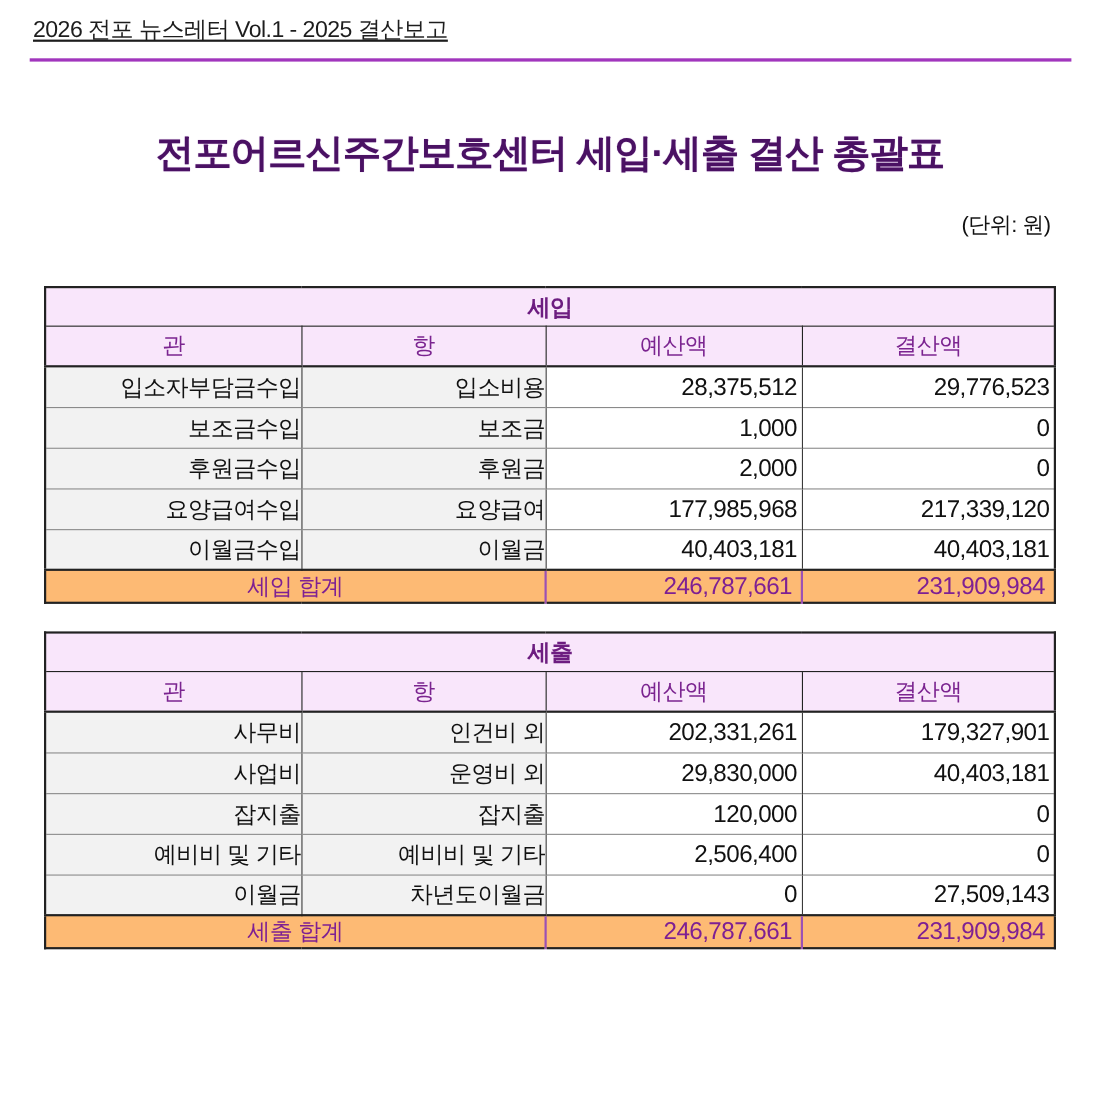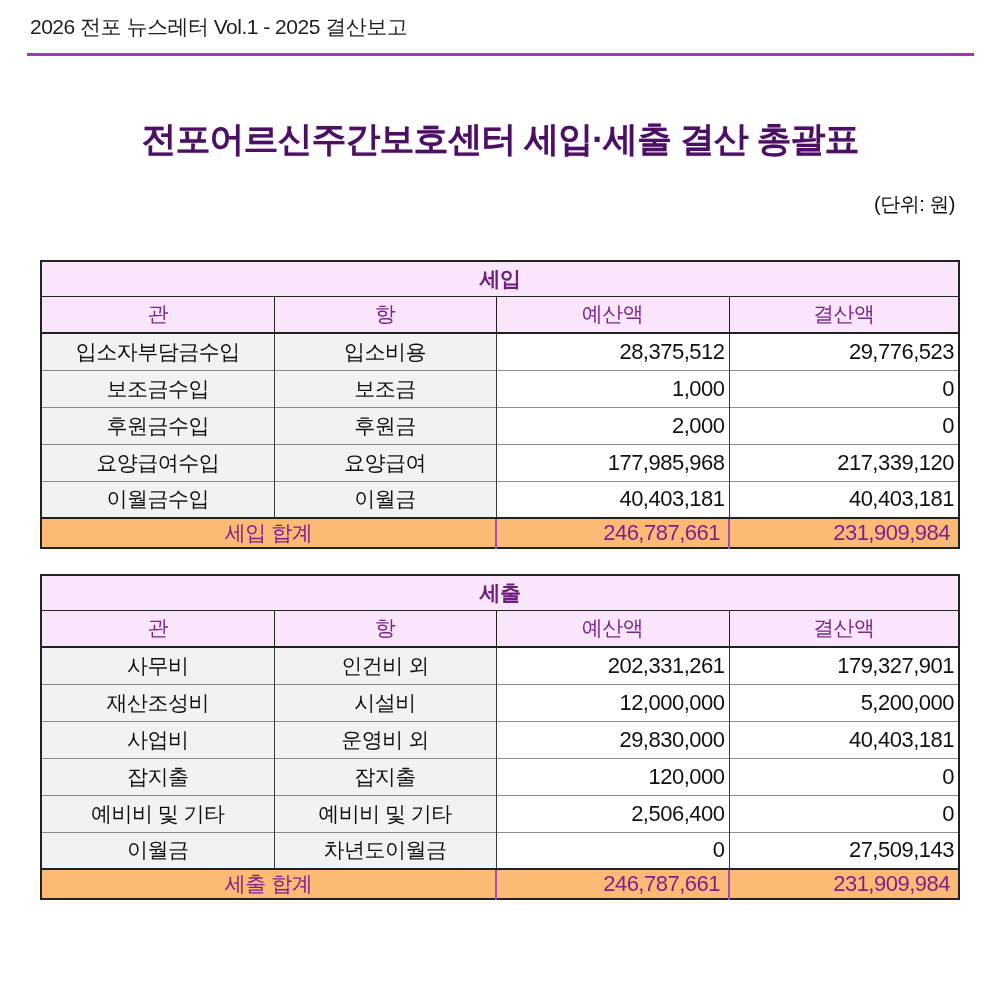--- a/index.html
+++ b/index.html
@@ -10,20 +10,21 @@
     color: #111;
     overflow: hidden;
   }
   .page { position: relative; width: 1000px; height: 1000px; background: #fff; }
 
   .masthead {
     padding: 13px 0 0 30px;
     font-size: 21px;
     letter-spacing: -0.5px;
     color: #1d1d1d;
+    text-decoration: underline;
   }
   .rule {
     margin: 12px 26px 0 27px;
     height: 3px;
     background: #a136bd;
   }
   .doc-title {
     margin-top: 60px;
     text-align: center;
     font-size: 35px;
@@ -76,21 +77,21 @@
     border-left: 1px solid #222;
     border-bottom: 2px solid #222;
     text-align: center;
   }
   tr.cols th:first-child { border-left: none; }
 
   tr.data td {
     height: 37px;
     border-left: 1px solid #3a3a3a;
     border-top: 1px solid #8a8a8a;
-    text-align: center;
+    text-align: right;
     color: #111;
   }
   tr.data:first-of-type td { border-top: none; }
   tr.data td:first-child { border-left: none; }
   tr.data td.label { background: #f2f2f2; }
   tr.data td.num {
     background: #ffffff;
     text-align: right;
     padding-right: 4px;
     font-size: 22px;
@@ -194,26 +195,20 @@
         <th>예산액</th>
         <th>결산액</th>
       </tr>
       <tr class="data">
         <td class="label">사무비</td>
         <td class="label">인건비 외</td>
         <td class="num">202,331,261</td>
         <td class="num">179,327,901</td>
       </tr>
       <tr class="data">
-        <td class="label">재산조성비</td>
-        <td class="label">시설비</td>
-        <td class="num">12,000,000</td>
-        <td class="num">5,200,000</td>
-      </tr>
-      <tr class="data">
         <td class="label">사업비</td>
         <td class="label">운영비 외</td>
         <td class="num">29,830,000</td>
         <td class="num">40,403,181</td>
       </tr>
       <tr class="data">
         <td class="label">잡지출</td>
         <td class="label">잡지출</td>
         <td class="num">120,000</td>
         <td class="num">0</td>

